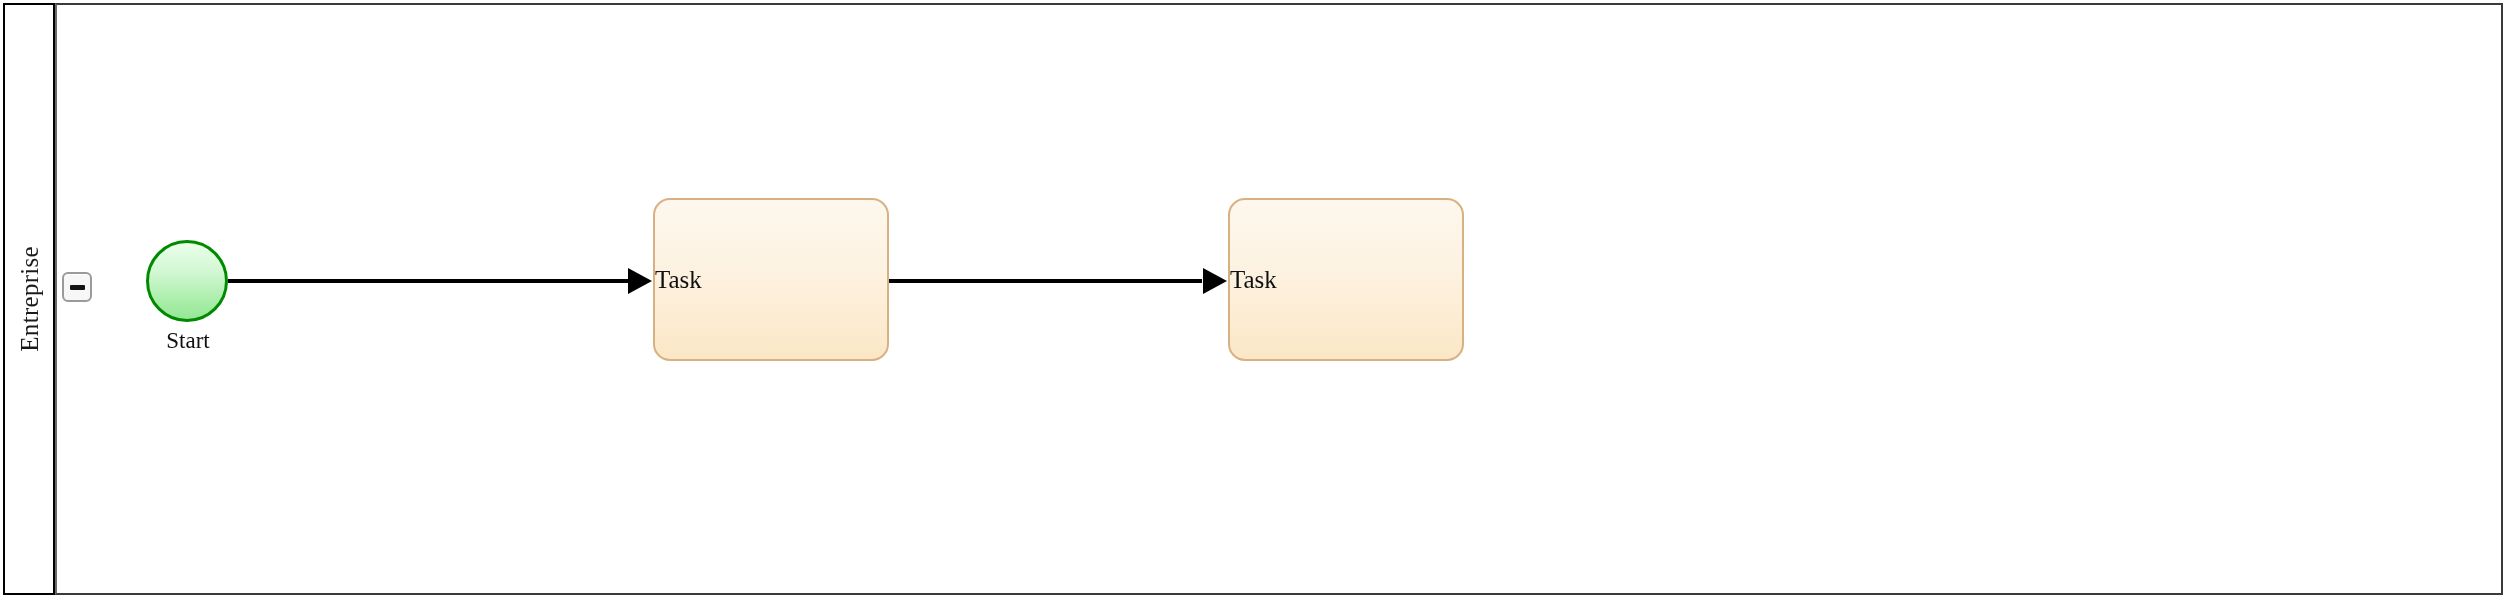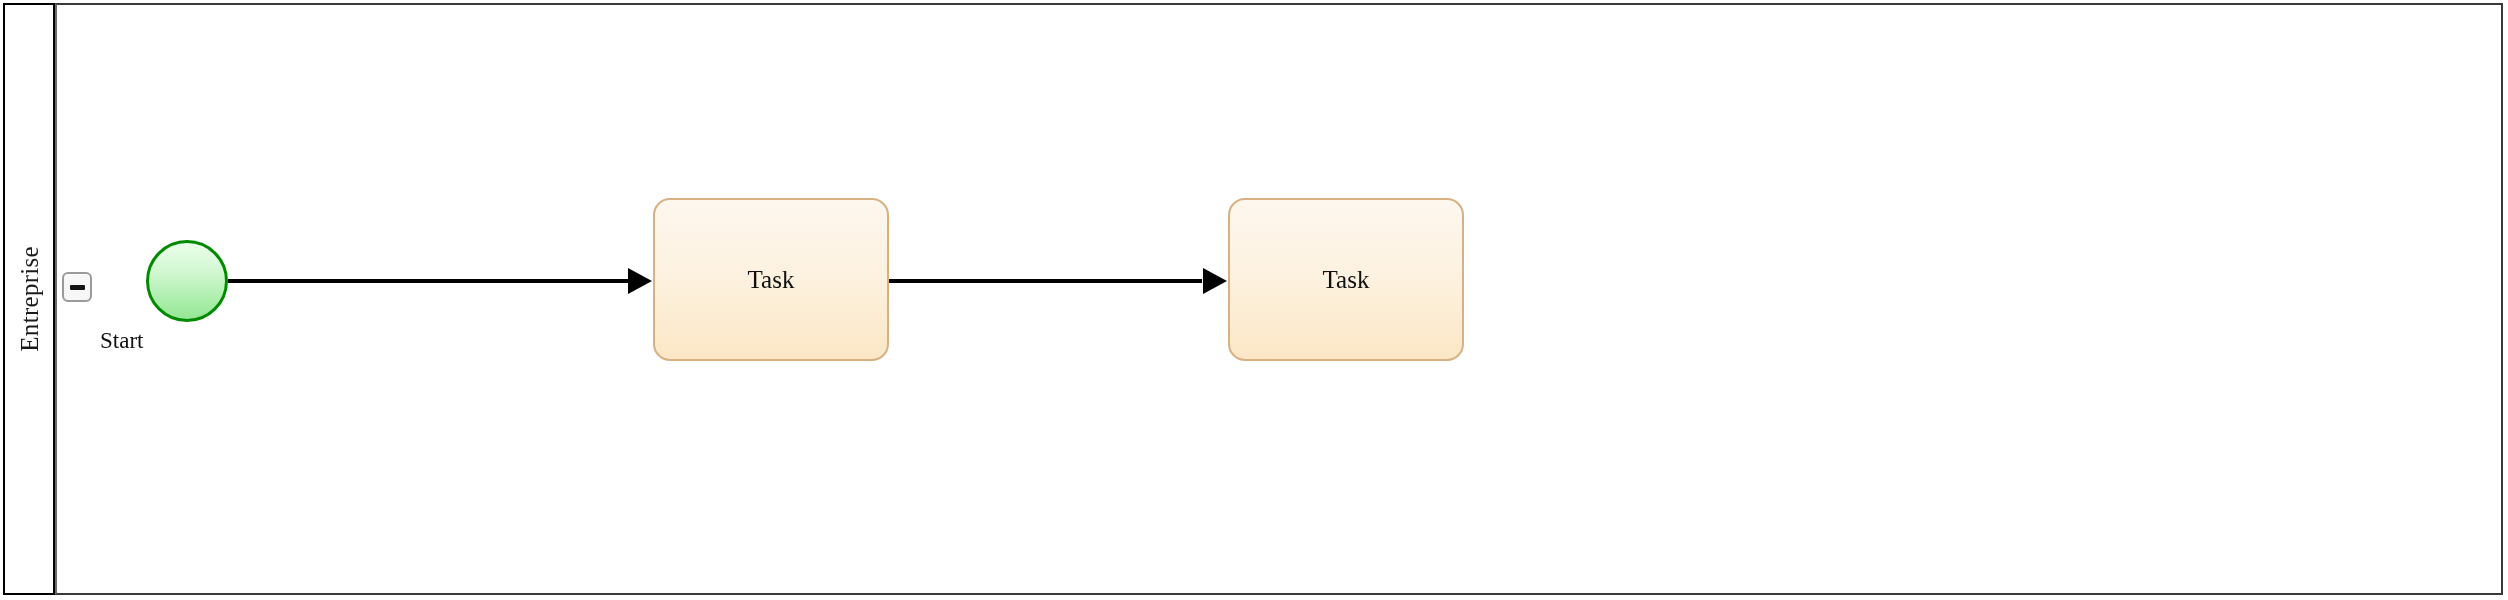--- a/index.html
+++ b/index.html
@@ -107,40 +107,40 @@
     box-sizing: border-box;
     border-radius: 50%;
     border: 3px solid #008a00;
     background: linear-gradient(to bottom, #eaffea 0%, #d2f7d2 38%, #a8eda8 78%, #95e795 100%);
   }
   .start-label {
     position: absolute;
     left: 100px;
     top: 328px;
     width: 176px;
+    text-align: center;
     font-family: "Liberation Serif", "DejaVu Serif", serif;
     font-size: 23px;
     color: #101010;
     user-select: none;
     white-space: nowrap;
   }
 
   
   .task {
     position: absolute;
     top: 198px;
     width: 236px;
     height: 163px;
     box-sizing: border-box;
     border: 2px solid #d8b183;
     border-radius: 17px;
     background: linear-gradient(to bottom, #fdf7ee 0%, #fdf2e1 45%, #fceacd 85%, #fbe7c6 100%);
     display: flex;
     align-items: center;
-    justify-content: center;
   }
   .task-label {
     font-family: "Liberation Serif", "DejaVu Serif", serif;
     font-size: 25px;
     color: #101010;
     user-select: none;
     white-space: nowrap;
   }
   #task-1 { left: 653px; }
   #task-2 { left: 1228px; }

